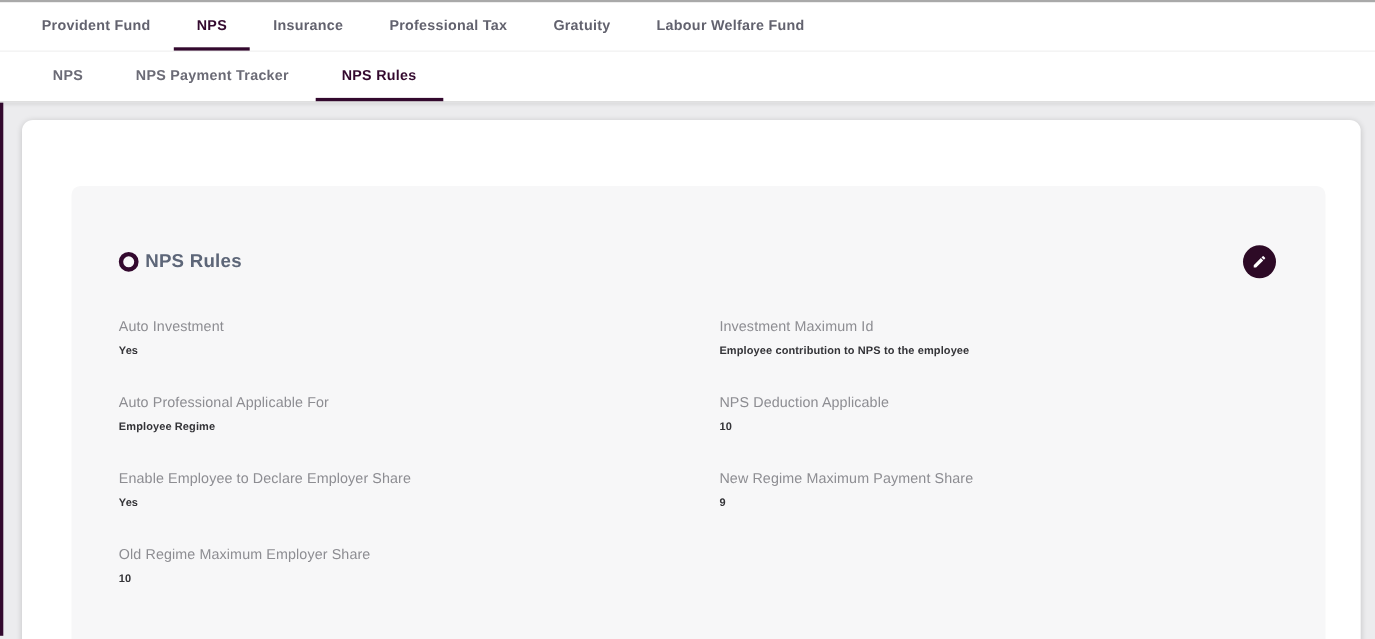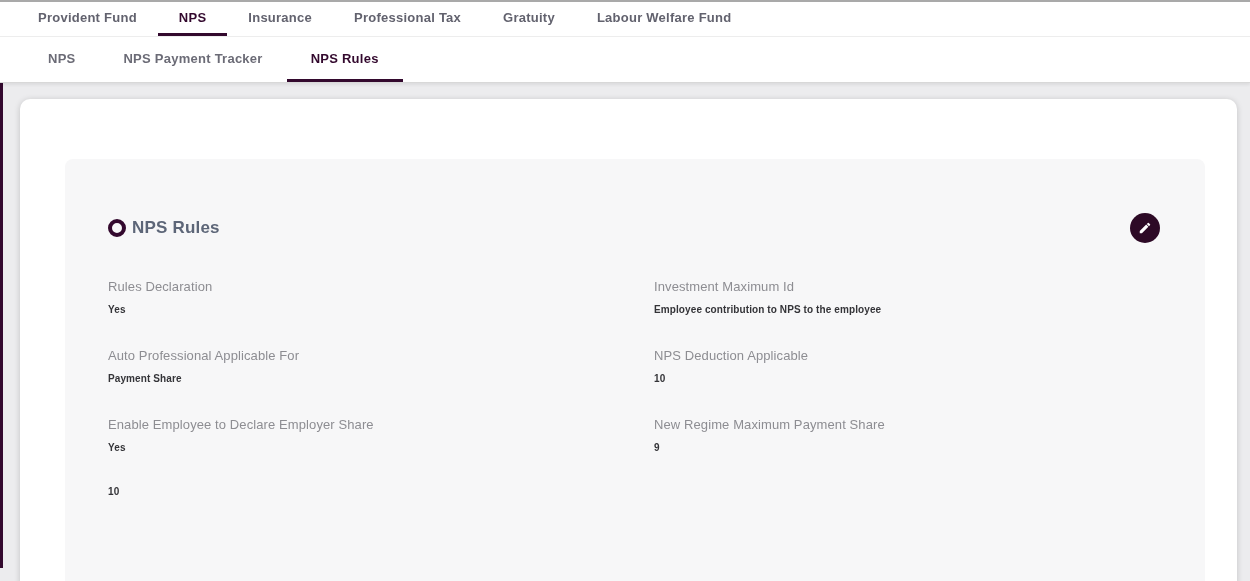--- a/index.html
+++ b/index.html
@@ -7,21 +7,21 @@
   body {
     font-family: "Liberation Sans", sans-serif;
     background: #ececee;
     position: relative;
   }
 
   
   .topbar {
     background: #ffffff;
     border-top: 2px solid #a9a9a9;
-    height: 37px;
+    height: 47px;
     display: flex;
     align-items: stretch;
     padding-left: 17px;
     border-bottom: 1px solid #ededed;
   }
   .top-tab {
     display: flex;
     align-items: center;
     padding: 0 21px;
     font-size: 13px;
@@ -179,43 +179,44 @@
           <span style="display:flex;">
             <svg viewBox="0 0 24 24" width="14" height="14">
               <path d="M3 17.25V21h3.75L17.81 9.94l-3.75-3.75L3 17.25zM20.71 7.04c.39-.39.39-1.02 0-1.41l-2.34-2.34a1 1 0 0 0-1.41 0l-1.83 1.83 3.75 3.75 1.83-1.83z"></path>
             </svg>
           </span>
         </button>
       </div>
 
       <div class="fields">
         <div class="field">
-          <div class="field-label">Rules Declaration</div>
+          <div class="field-label">Auto Investment</div>
           <div class="field-value">Yes</div>
         </div>
         <div class="field">
           <div class="field-label">Investment Maximum Id</div>
           <div class="field-value">Employee contribution to NPS to the employee</div>
         </div>
         <div class="field">
           <div class="field-label">Auto Professional Applicable For</div>
-          <div class="field-value">Payment Share</div>
+          <div class="field-value">Employee Regime</div>
         </div>
         <div class="field">
           <div class="field-label">NPS Deduction Applicable</div>
           <div class="field-value">10</div>
         </div>
         <div class="field">
           <div class="field-label">Enable Employee to Declare Employer Share</div>
           <div class="field-value">Yes</div>
         </div>
         <div class="field">
           <div class="field-label">New Regime Maximum Payment Share</div>
           <div class="field-value">9</div>
         </div>
         <div class="field">
+          <div class="field-label">Old Regime Maximum Employer Share</div>
           <div class="field-value">10</div>
         </div>
       </div>
 
     </div>
   </div>
 </div>
 
 </body></html>

